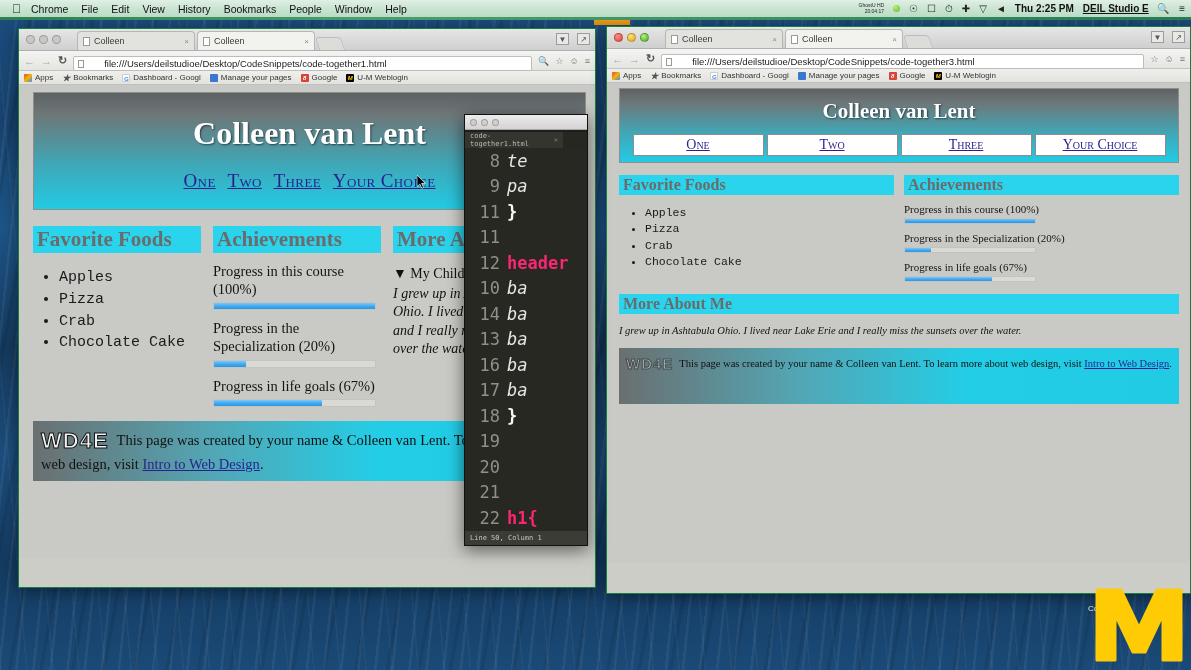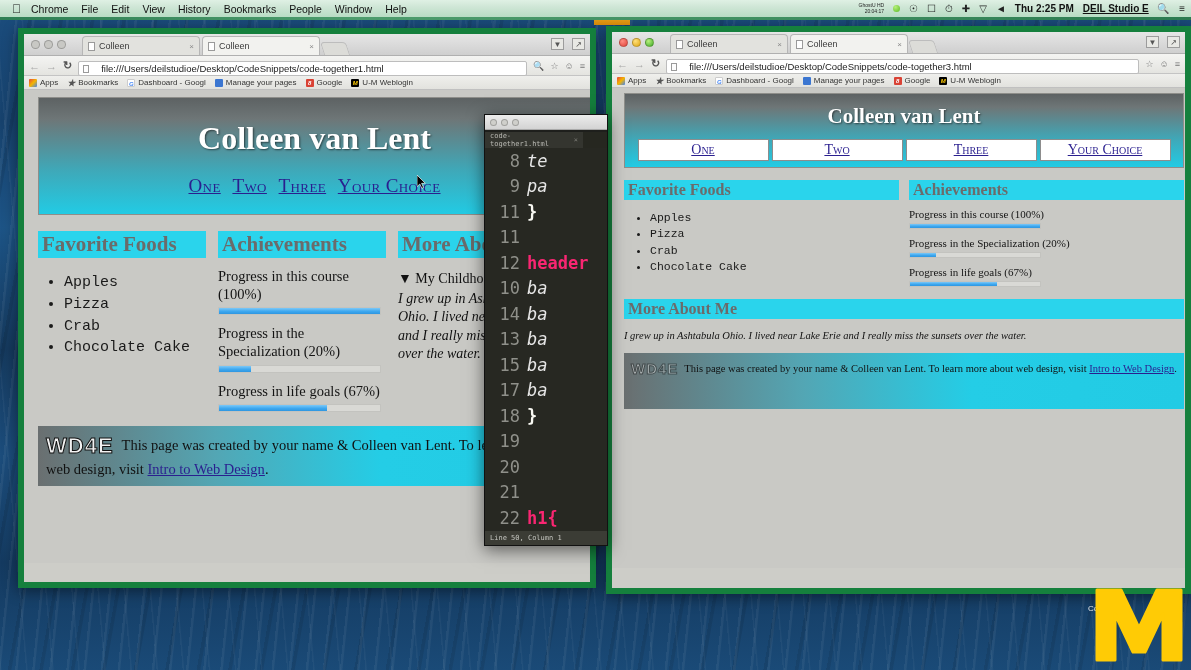--- a/index.html
+++ b/index.html
@@ -43,21 +43,21 @@
       background:radial-gradient(circle at 35% 30%, #b6f07a, #5aba25); display:inline-block;}
   #menubar .clock{ font-weight:bold; }
   #menubar .user{ font-weight:bold;text-decoration:underline; }
   #menubar-accent{
     position:absolute; left:0; top:17px; width:1191px; height:3px;
     background:linear-gradient(90deg,#2e7f54,#4d9c6d 30%,#3d8d5f 70%,#2b7a50);
     z-index:50;
   }
 
   
-  .browser{ position:absolute; background:#cdcdc8; border:6px solid #15803d;
+  .browser{ position:absolute; background:#cdcdc8; border:1px solid #15803d;
             box-shadow:0 3px 14px rgba(0,0,0,.45); overflow:hidden; }
   .bw-titlebar{ height:22px; background:linear-gradient(180deg,#e6e6e6,#cfcfcf);
                 border-bottom:1px solid #b0b0b0; position:relative; display:flex; align-items:flex-end; }
   .lights{ position:absolute; left:7px; top:6px; display:flex; gap:4px; }
   .lights i{ width:9px; height:9px; border-radius:50%; display:block; border:1px solid rgba(0,0,0,.22); }
   .inactive .lights i{ background:#c8c8c4; }
   .active  .lights i:nth-child(1){ background:radial-gradient(circle at 35% 30%,#ff8d82,#e0443b); }
   .active  .lights i:nth-child(2){ background:radial-gradient(circle at 35% 30%,#ffe07a,#e0a713); }
   .active  .lights i:nth-child(3){ background:radial-gradient(circle at 35% 30%,#b9f07e,#42ab2a); }
 
@@ -73,21 +73,21 @@
            border-radius:4px 4px 0 0; transform:skewX(18deg); }
   .tb-right{ position:absolute; right:5px; top:4px; display:flex; gap:8px; align-items:center; }
   .tb-right .sq{ width:13px; height:12px; border:1px solid #9c9c9c; background:#e8e8e4; font-size:8px;
                  display:flex; align-items:center; justify-content:center; color:#555; }
 
   .omnibar{ height:20px; background:linear-gradient(180deg,#f4f4f2,#e4e4e0);
             border-bottom:1px solid #c4c4c4; display:flex; align-items:center; padding:0 5px; gap:6px; }
   .navbtn{ font-size:11px; color:#a8a8a8; }
   .reload{ font-size:11px; color:#555; font-weight:bold; }
   .urlbox{ flex:1; height:15px; background:#fff; border:1px solid #bdbdbd; border-radius:2px;
-           display:flex; align-items:center; padding:0 4px; font-size:9.5px; color:#222; gap:12px;margin-top:6px; }
+           display:flex; align-items:center; padding:0 4px; font-size:9.5px; color:#222; gap:20px;margin-top:6px; }
   .urlbox .pg{ width:6px; height:8px; border:1px solid #9a9a9a; background:#fdfdfd; flex:none; }
   .urlbox .u{ overflow:hidden; white-space:nowrap; }
   .omni-ic{ font-size:9px; color:#767676; }
 
   .bkbar{ height:14px; background:linear-gradient(180deg,#efefec,#e2e2de);
           border-bottom:1px solid #c0c0c0; display:flex; align-items:center; padding:0 5px; gap:9px;
           font-size:8px; color:#333; }
   .bk{ display:flex; align-items:center; gap:3px; white-space:nowrap; }
   .bk .bi{ width:8px; height:8px; border-radius:1px; display:block; flex:none;
            font-size:6px; line-height:8px; text-align:center; color:#fff; font-weight:bold; }
@@ -159,21 +159,21 @@
   #right-page .sec-head{ font-size:16px; padding:1px 4px; }
   #right-page ul.foods{ font-size:11.5px; margin:10px 0 0; padding-left:26px; line-height:1.42; }
   #right-page .prog-label{ font-size:11px; margin-top:8px; }
   #right-page .bar{ height:6px; margin-top:3px; width:132px; }
   #right-page .wide-head{ margin-top:12px; }
   #right-page .childhood{ font-size:10.5px; margin-top:9px; line-height:1.45; }
   #right-page .footer{ margin-top:10px; font-size:10.5px; padding:5px 7px 7px; line-height:1.45; height:56px; }
   #right-page .wd4e{ font-size:15px; opacity:.45; vertical-align:-2px; margin-right:6px; }
 
   
-  #editor{ position:absolute; left:484px; top:114px; width:124px; height:432px;
+  #editor{ position:absolute; left:464px; top:114px; width:124px; height:432px;
            background:#272822; border:1px solid #111; box-shadow:0 4px 16px rgba(0,0,0,.55);
            overflow:hidden; z-index:30; }
   #editor .ed-title{ height:15px; background:linear-gradient(180deg,#ececec,#d3d3d3);
                      border-bottom:1px solid #a9a9a9; position:relative; }
   #editor .ed-title .lights{ left:5px; top:4px; }
   #editor .ed-title .lights i{ width:7px; height:7px; background:#cfcfcb; }
   #editor .ed-tabs{ height:18px; background:#1e1f1c; display:flex; align-items:flex-end; }
   #editor .ed-tab{ height:16px; background:#34352f; color:#b9b9b3; font-size:7px;
                    display:flex; align-items:center; padding:0 5px; gap:4px;
                    font-family:"DejaVu Sans Mono", monospace; }
@@ -408,21 +408,21 @@
       </div>
       <div class="ln-row">
         <span class="ln">14</span>
         <span class="code c-prop">    ba</span>
       </div>
       <div class="ln-row">
         <span class="ln">13</span>
         <span class="code c-prop">    ba</span>
       </div>
       <div class="ln-row">
-        <span class="ln">15</span>
+        <span class="ln">16</span>
         <span class="code c-prop">    ba</span>
       </div>
       <div class="ln-row">
         <span class="ln">17</span>
         <span class="code c-prop">    ba</span>
       </div>
       <div class="ln-row">
         <span class="ln">18</span>
         <span class="code c-brace">  }</span>
       </div>

